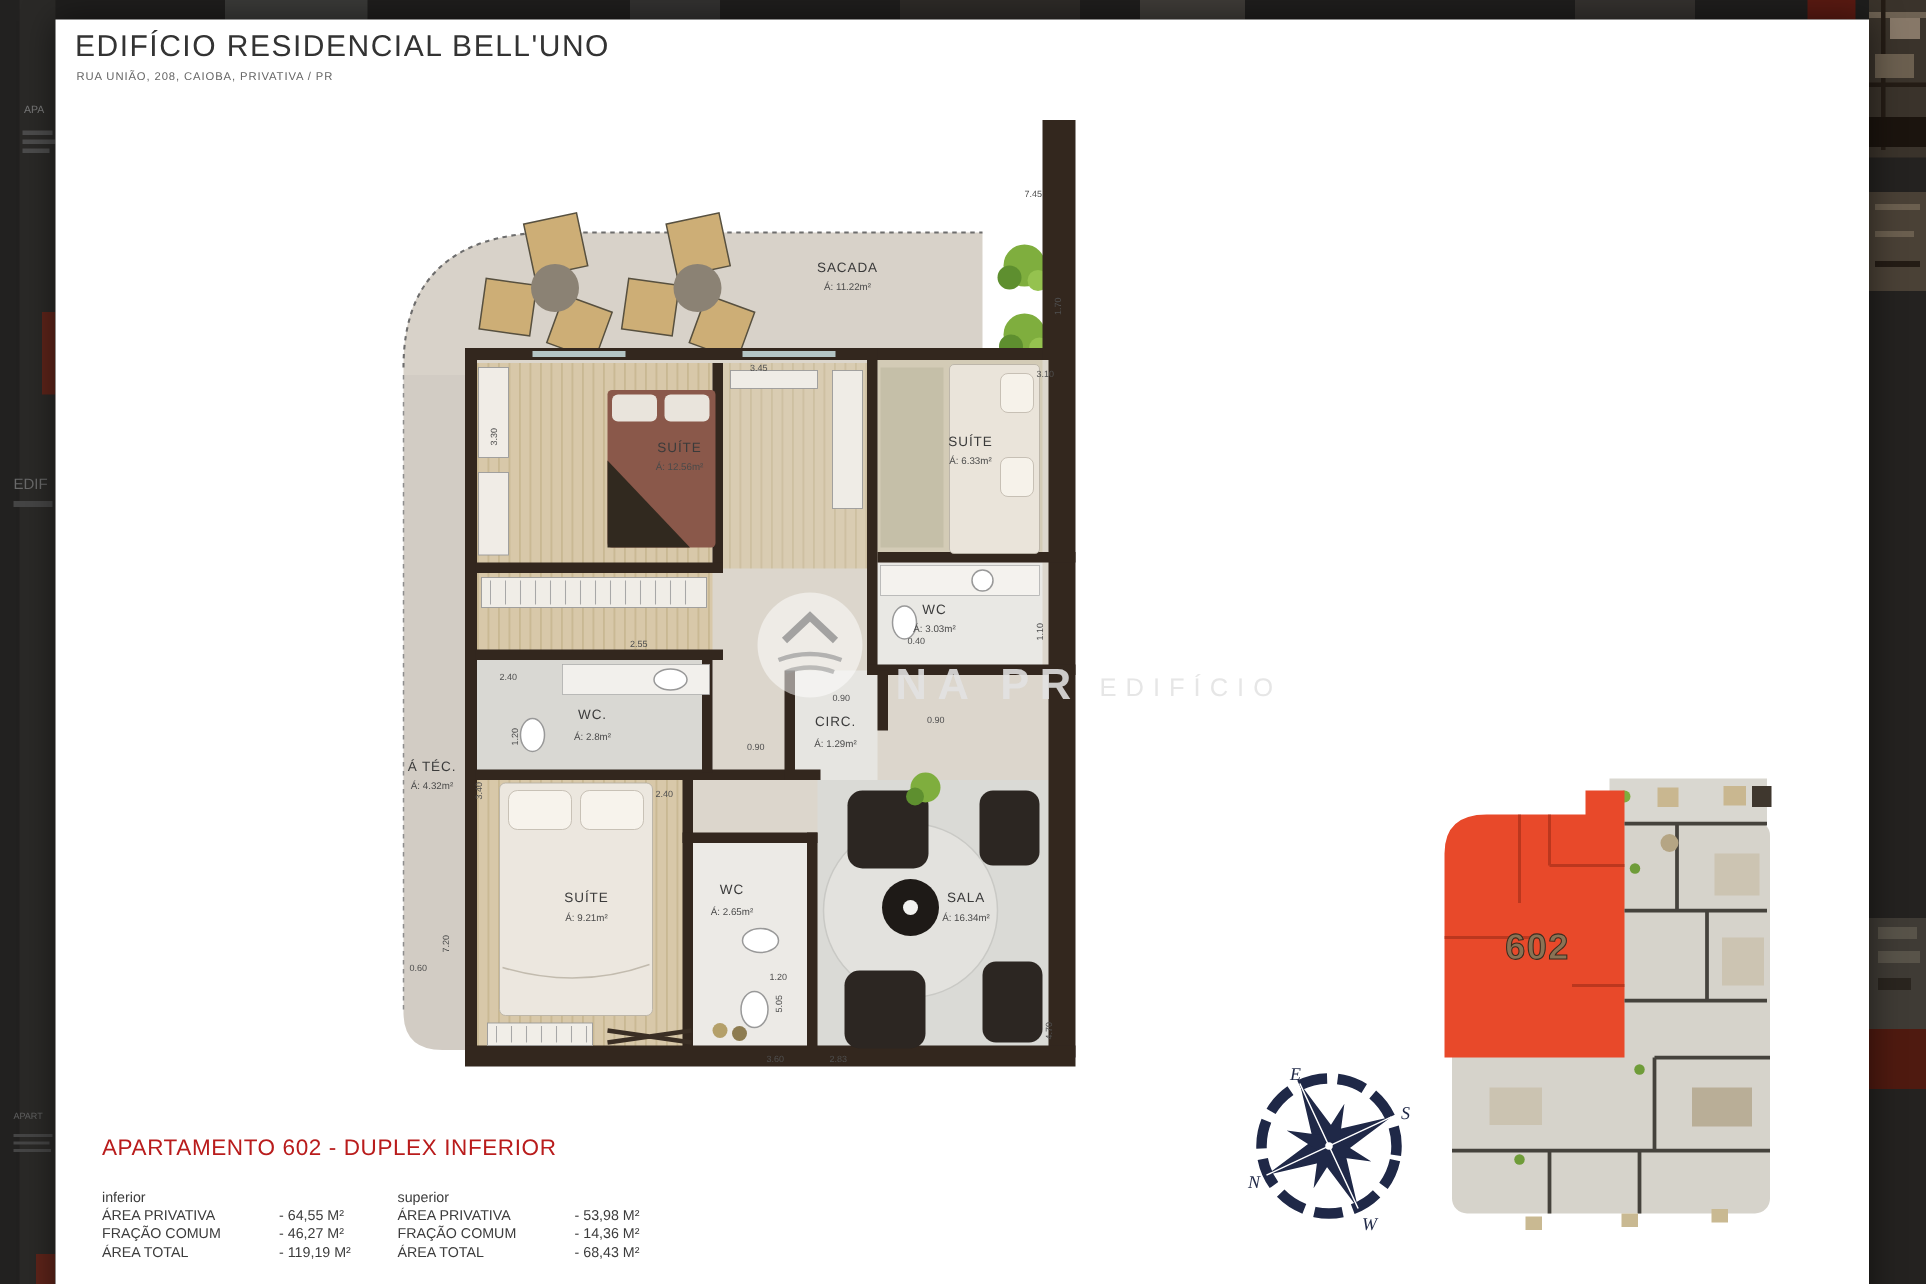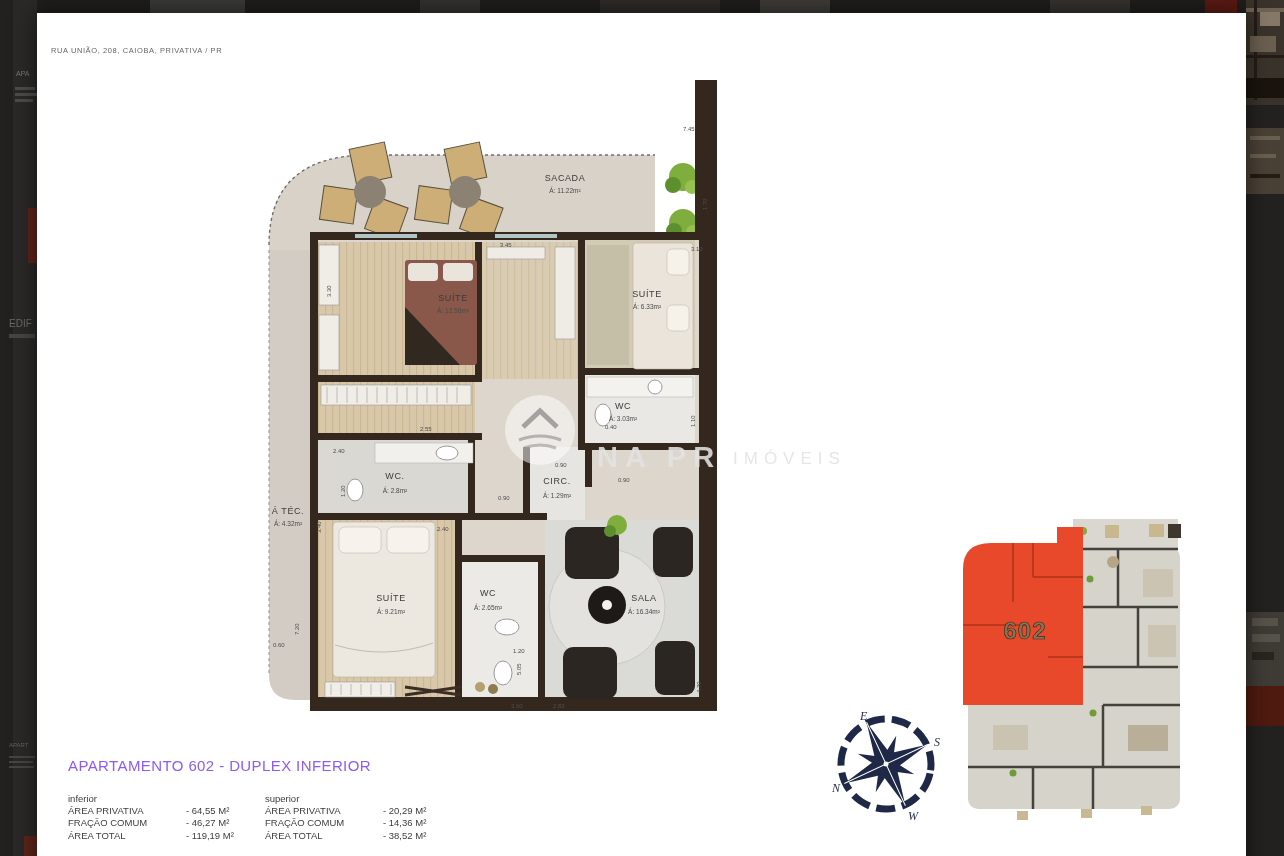--- a/index.html
+++ b/index.html
@@ -19,21 +19,21 @@
   .top-blob{top:0;height:13px;}
   
   .card{
     left:37px;top:13px;width:1209px;height:900px;background:#ffffff;
     box-shadow:0 0 22px rgba(0,0,0,.55);
   }
   .sheet-title{left:13px;top:7px;font-size:20px;letter-spacing:1px;color:#333;font-weight:400;}
   .sheet-address{left:14px;top:33px;font-size:7.5px;letter-spacing:.6px;color:#666;}
   
   .details{left:31px;top:744px;width:520px;color:#3c3c3c;}
-  .details-title{font-size:15px;letter-spacing:.4px;color:#8b5cf6;}
+  .details-title{font-size:15px;letter-spacing:.4px;color:#b91c1c;}
   .cols{position:absolute;top:36px;left:0;width:520px;font-size:9.5px;line-height:12.2px;}
   .col1{position:absolute;left:0;top:0;width:210px;}
   .col2{position:absolute;left:197px;top:0;width:210px;}
   .area-row{display:flex;}
   .area-row .lbl{width:118px;}
   
   .watermark{left:468px;top:370px;width:400px;height:100px;pointer-events:none;}
   .wm-circle{position:absolute;left:0;top:12px;width:70px;height:70px;border-radius:50%;
     background:rgba(255,255,255,.5);}
   .wm-casa{position:absolute;left:78px;top:-4px;font-size:45px;font-weight:bold;
@@ -93,20 +93,21 @@
   <div class="abs" style="left:0;top:612px;width:38px;height:74px;background:#3f3b35;">
     <div class="abs" style="left:6px;top:6px;width:26px;height:8px;background:#585349;"></div>
     <div class="abs" style="left:6px;top:22px;width:28px;height:8px;background:#585349;"></div>
     <div class="abs" style="left:6px;top:40px;width:22px;height:8px;background:#2a251f;"></div>
   </div>
   <div class="abs" style="left:0;top:686px;width:38px;height:40px;background:#4f1a10;"></div>
 </div>
 
 <div class="abs card">
 
+  <div class="abs sheet-title">EDIFÍCIO RESIDENCIAL BELL'UNO</div>
   <div class="abs sheet-address">RUA UNIÃO, 208, CAIOBA, PRIVATIVA / PR</div>
 
   <svg class="abs" style="left:218px;top:62px;" width="463" height="653" viewBox="0 0 463 653">
     <defs>
       <pattern id="wood" width="7" height="7" patternUnits="userSpaceOnUse">
         <rect width="7" height="7" fill="#d8c8a9"></rect>
           <rect width="1.2" height="7" fill="#c9b893"></rect>
       </pattern>
     </defs>
 
@@ -284,21 +285,21 @@
 
   <div class="abs watermark">
     <div class="wm-circle">
       <svg width="70" height="70" viewBox="0 0 70 70">
         <path d="M18,32 L35,16 L52,32" stroke="#8a8a8a" stroke-width="5" fill="none" opacity=".75"></path>
         <path d="M14,45 Q35,37 56,45" stroke="#9a9a9a" stroke-width="3" fill="none" opacity=".7"></path>
         <path d="M19,53 Q35,47 51,53" stroke="#9a9a9a" stroke-width="3" fill="none" opacity=".6"></path>
       </svg>
     </div>
     <div class="wm-napr">NA PR</div>
-    <div class="wm-imoveis">IMÓVEIS</div>
+    <div class="wm-imoveis">EDIFÍCIO</div>
   </div>
 
   <svg class="abs" style="left:916px;top:504px;" width="242" height="315" viewBox="0 0 242 315">
     <rect x="120" y="2" width="105" height="30" fill="#d9d7d0"></rect>
     <g>
       <circle cx="130" cy="14" r="4" fill="#7fae3e"></circle>
       <rect x="152" y="8" width="14" height="13" fill="#c9b790"></rect>
       <rect x="196" y="7" width="15" height="13" fill="#c9b790"></rect>
       <rect x="215" y="7" width="13" height="14" fill="#3f372e"></rect>
     </g>
@@ -357,28 +358,28 @@
         </div>
         <div class="area-row">
           <span class="lbl">ÁREA TOTAL</span>
           <span>- 119,19 M²</span>
         </div>
       </div>
       <div class="col2">
         <div>superior</div>
         <div class="area-row">
           <span class="lbl">ÁREA PRIVATIVA</span>
-          <span>- 20,29 M²</span>
+          <span>- 53,98 M²</span>
         </div>
         <div class="area-row">
           <span class="lbl">FRAÇÃO COMUM</span>
           <span>- 14,36 M²</span>
         </div>
         <div class="area-row">
           <span class="lbl">ÁREA TOTAL</span>
-          <span>- 38,52 M²</span>
+          <span>- 68,43 M²</span>
         </div>
       </div>
 
     </div>
   </div>
 
 </div>
 
 </body></html>

